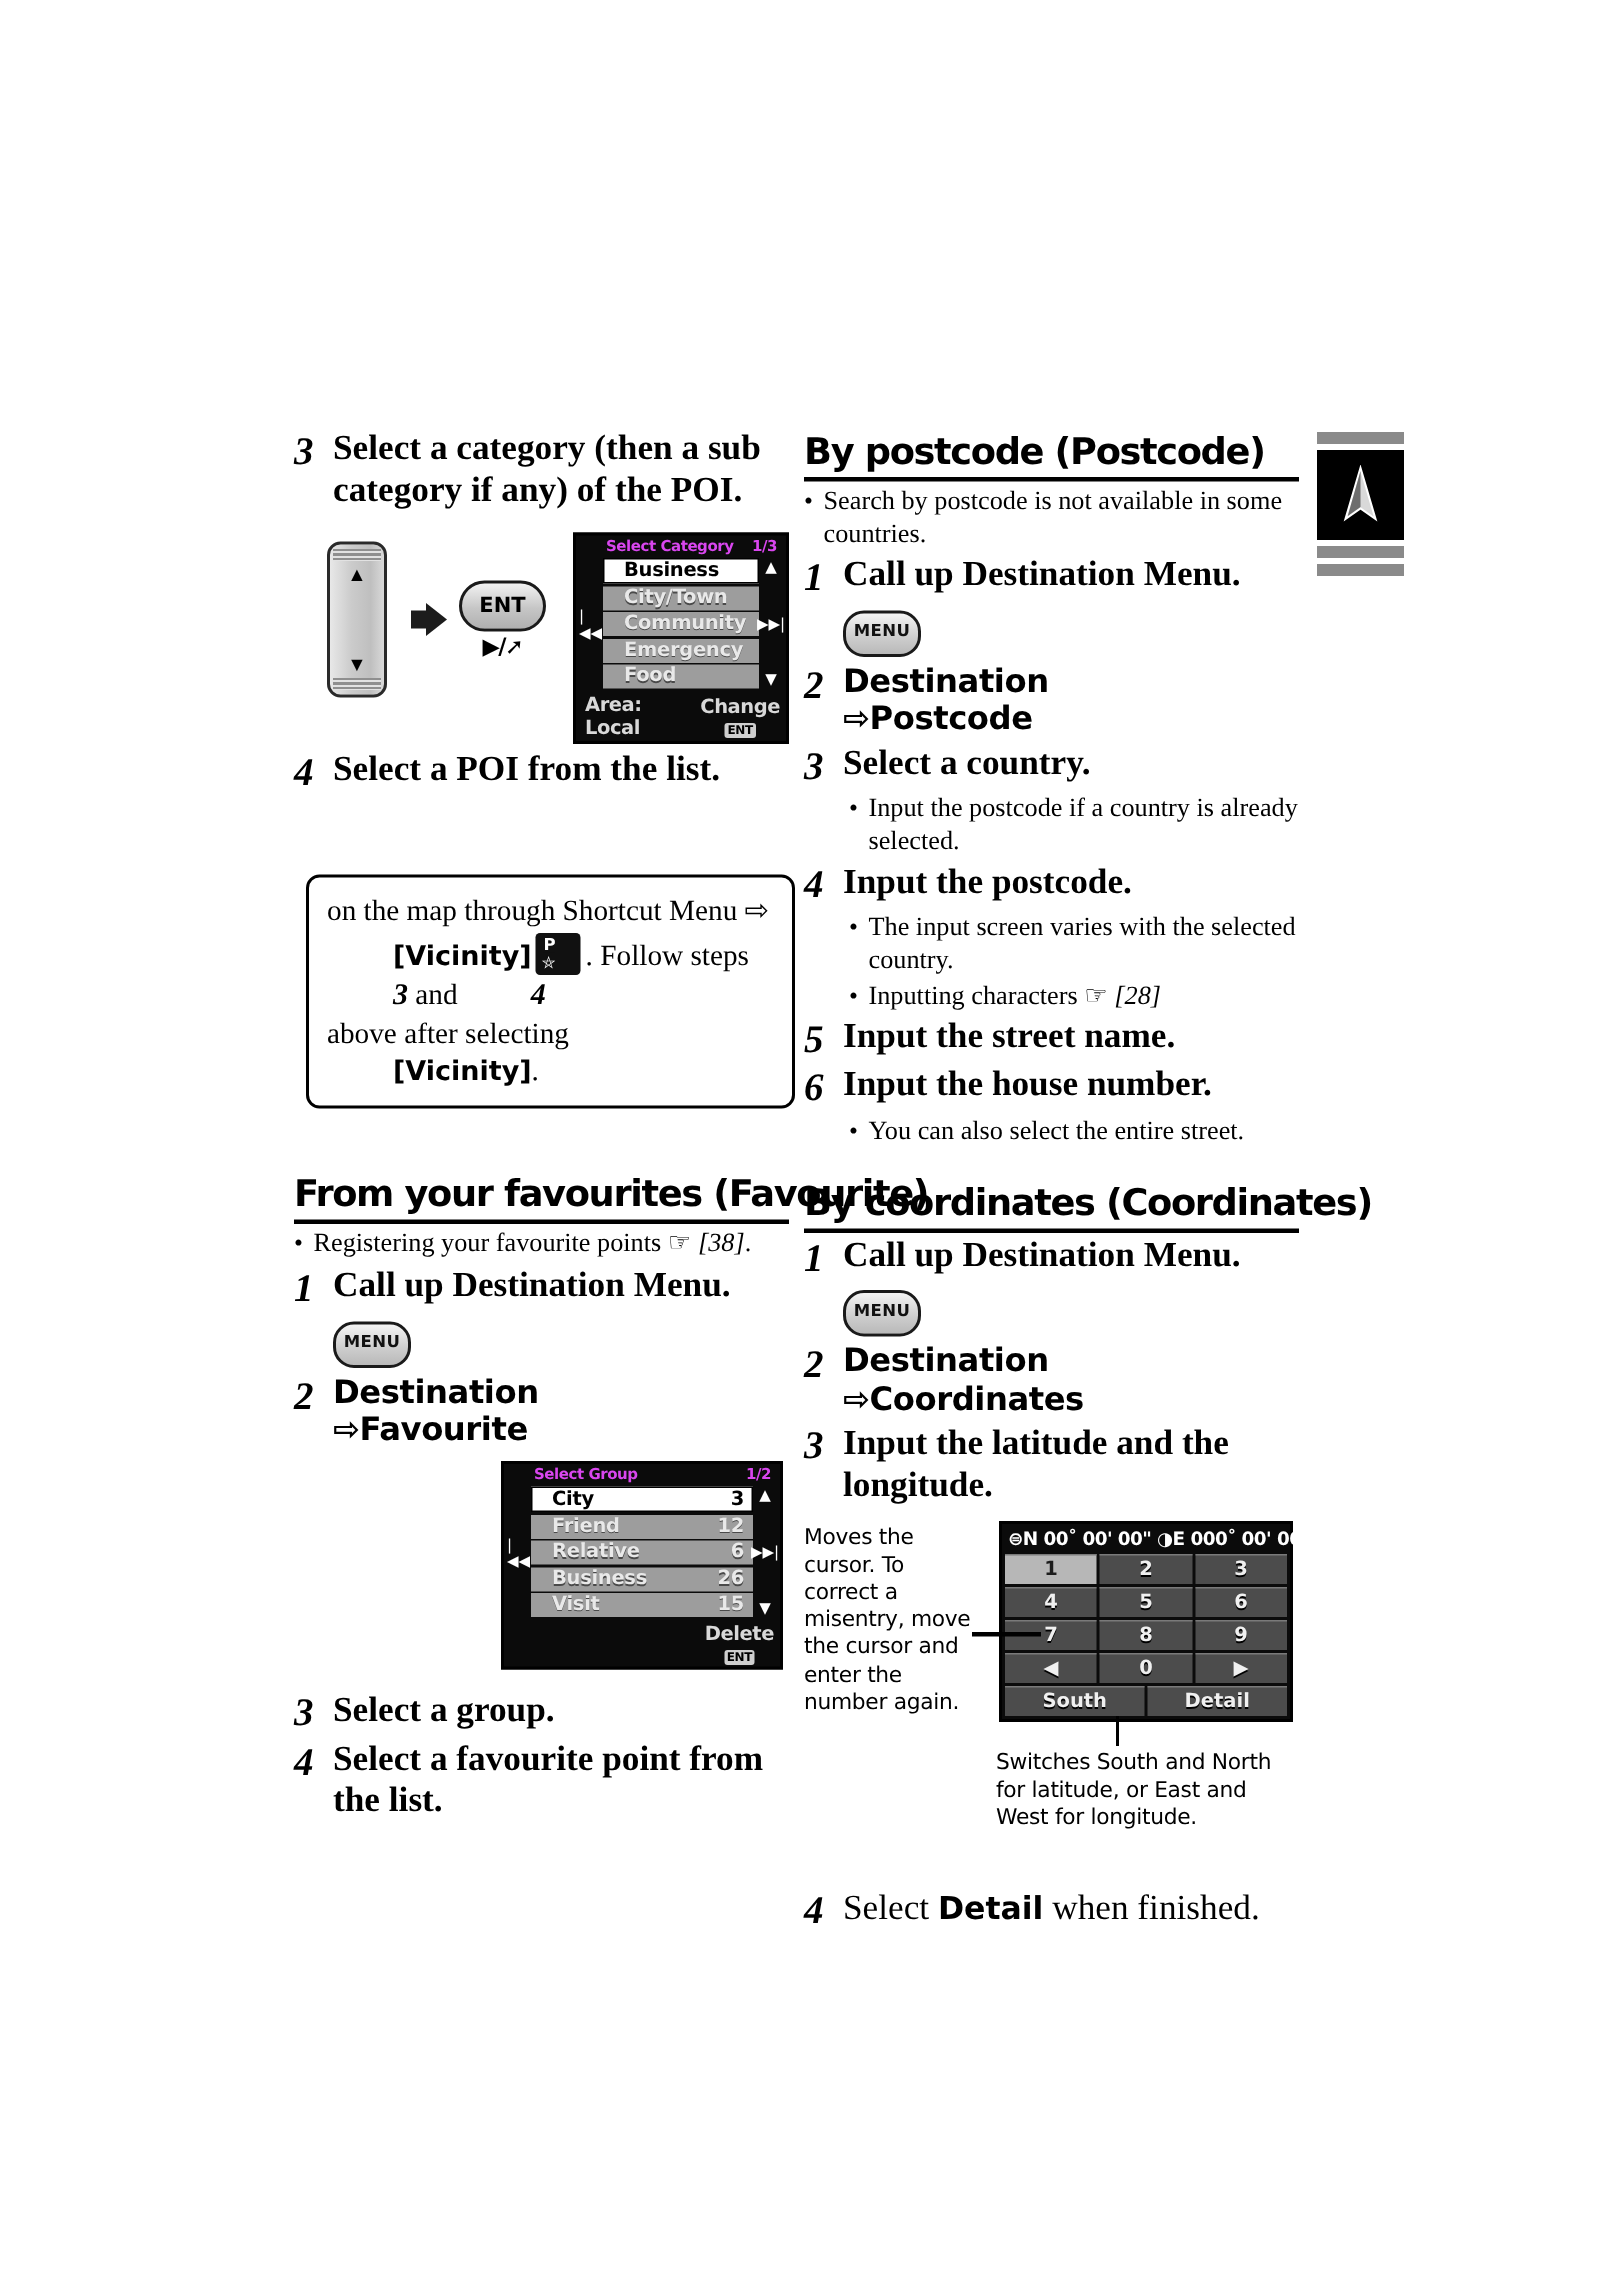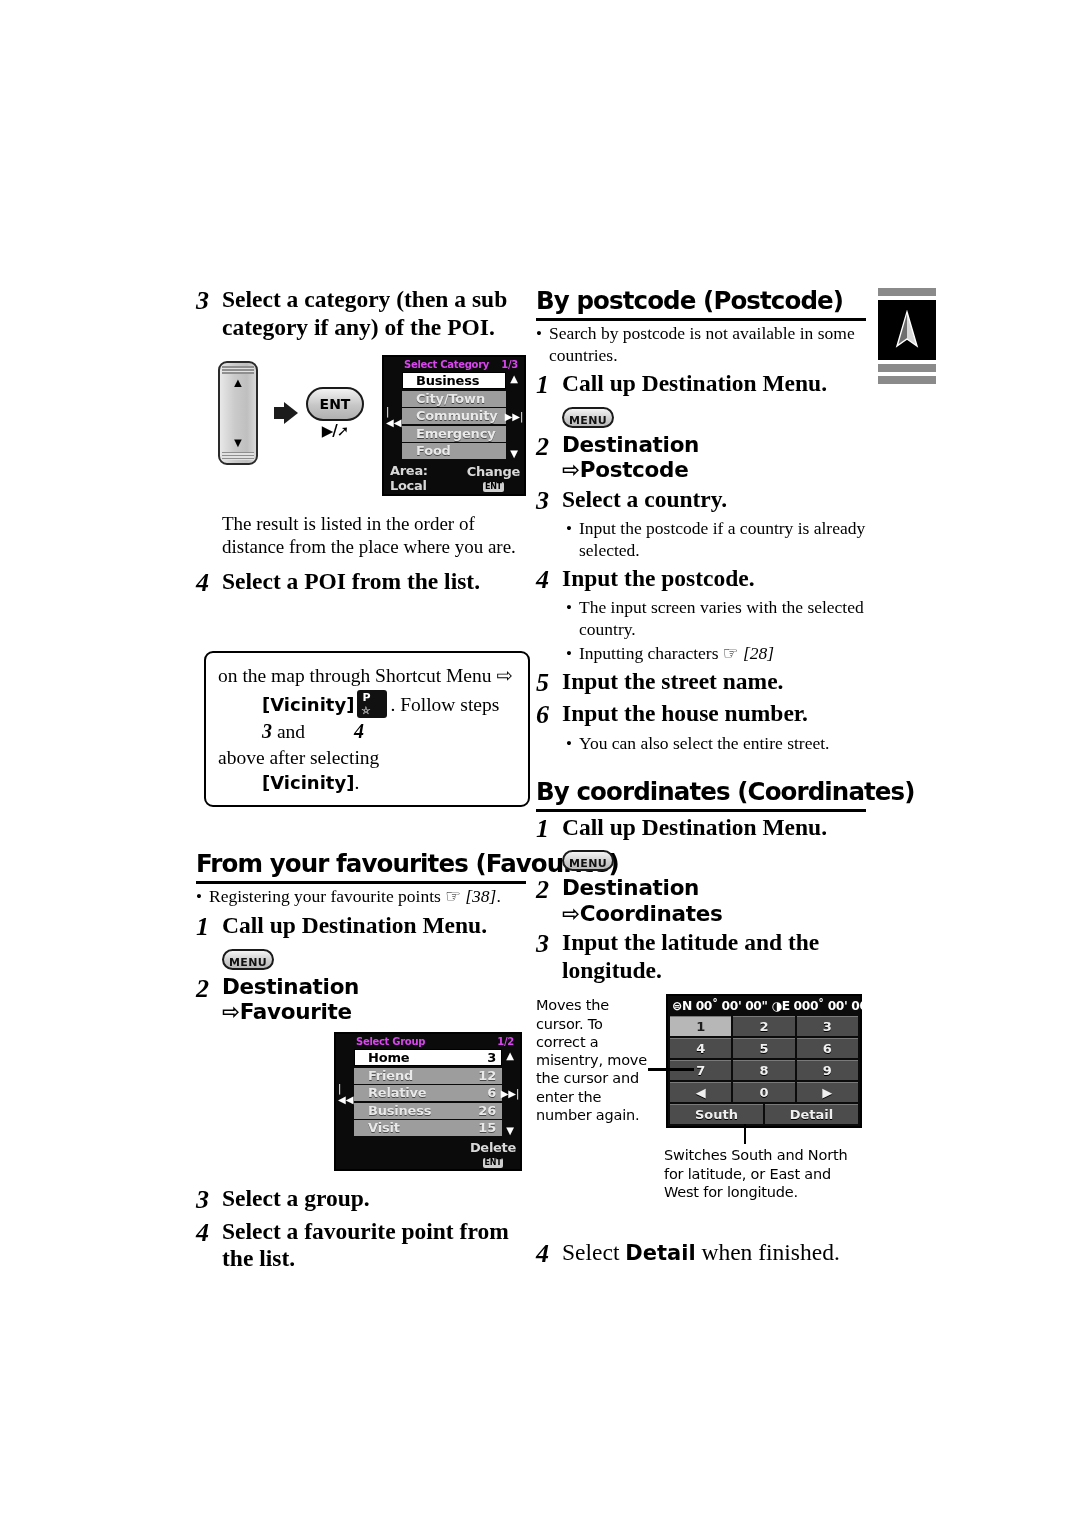--- a/index.html
+++ b/index.html
@@ -89,21 +89,21 @@
     line-height: 1.22;
     margin-left: 26px;
     margin-top: 4px;
     margin-bottom: 10px;
   }
 
   
   .menu-btn {
     display: inline-block;
     margin: 4px 0 4px 26px;
-    width: 52px; height: 21px;
+    width: 52px; height: 31px;
     border: 2px solid #1a1a1a;
     border-radius: 14px;
     background: linear-gradient(#f4f4f4, #cfcfcf 55%, #b9b9b9);
     font-family: "DejaVu Sans", sans-serif;
     font-weight: bold;
     font-size: 11px;
     letter-spacing: 0.3px;
     text-align: center;
     line-height: 24px;
     color: #111;
@@ -388,21 +388,20 @@
         <div class="lcd-foot">
           <span>Area: Local</span>
           <span class="right">
             <span>Change</span>
             <span class="ent-chip">ENT</span>
           </span>
         </div>
       </div>
     </div>
 
-    <div class="plaintext" style="margin-top:16px;">The result is listed in the order of distance from the place where you are.</div>
 
     <div class="step" style="margin-top:4px;">
       <div class="num">4</div>
       <div class="txt">Select a POI from the list.</div>
     </div>
 
     <div class="notebox" style="margin-top:52px; margin-left:8px;">
       <div>
         <span>on the map through Shortcut Menu </span><span>⇨</span>
       </div>
@@ -439,21 +438,21 @@
       
       <div class="lcd" style="margin-left:138px; margin-top:8px;">
         <div class="lcd-title">
           <span>Select Group</span>
           <span>1/2</span>
         </div>
         <div class="lcd-body">
           <div class="lcd-side">|◀◀</div>
           <div class="lcd-rows">
             <div class="lcd-row sel">
-              <span>Home</span>
+              <span>City</span>
               <span>3</span>
             </div>
             <div class="lcd-row">
               <span>Friend</span>
               <span>12</span>
             </div>
             <div class="lcd-row">
               <span>Relative</span>
               <span>6</span>
             </div>

